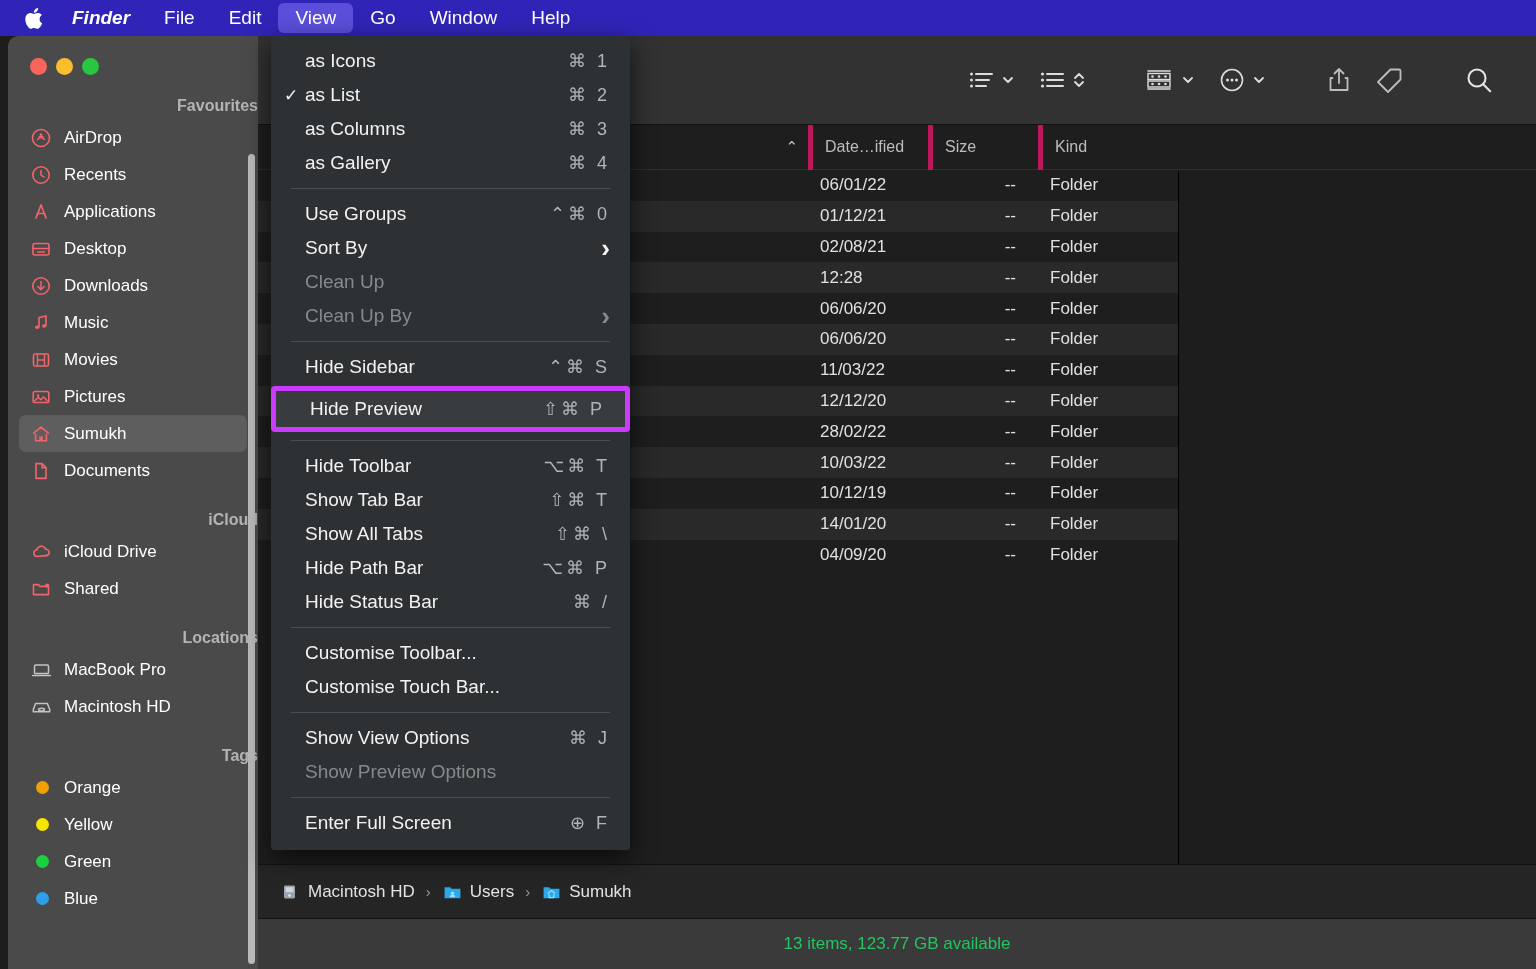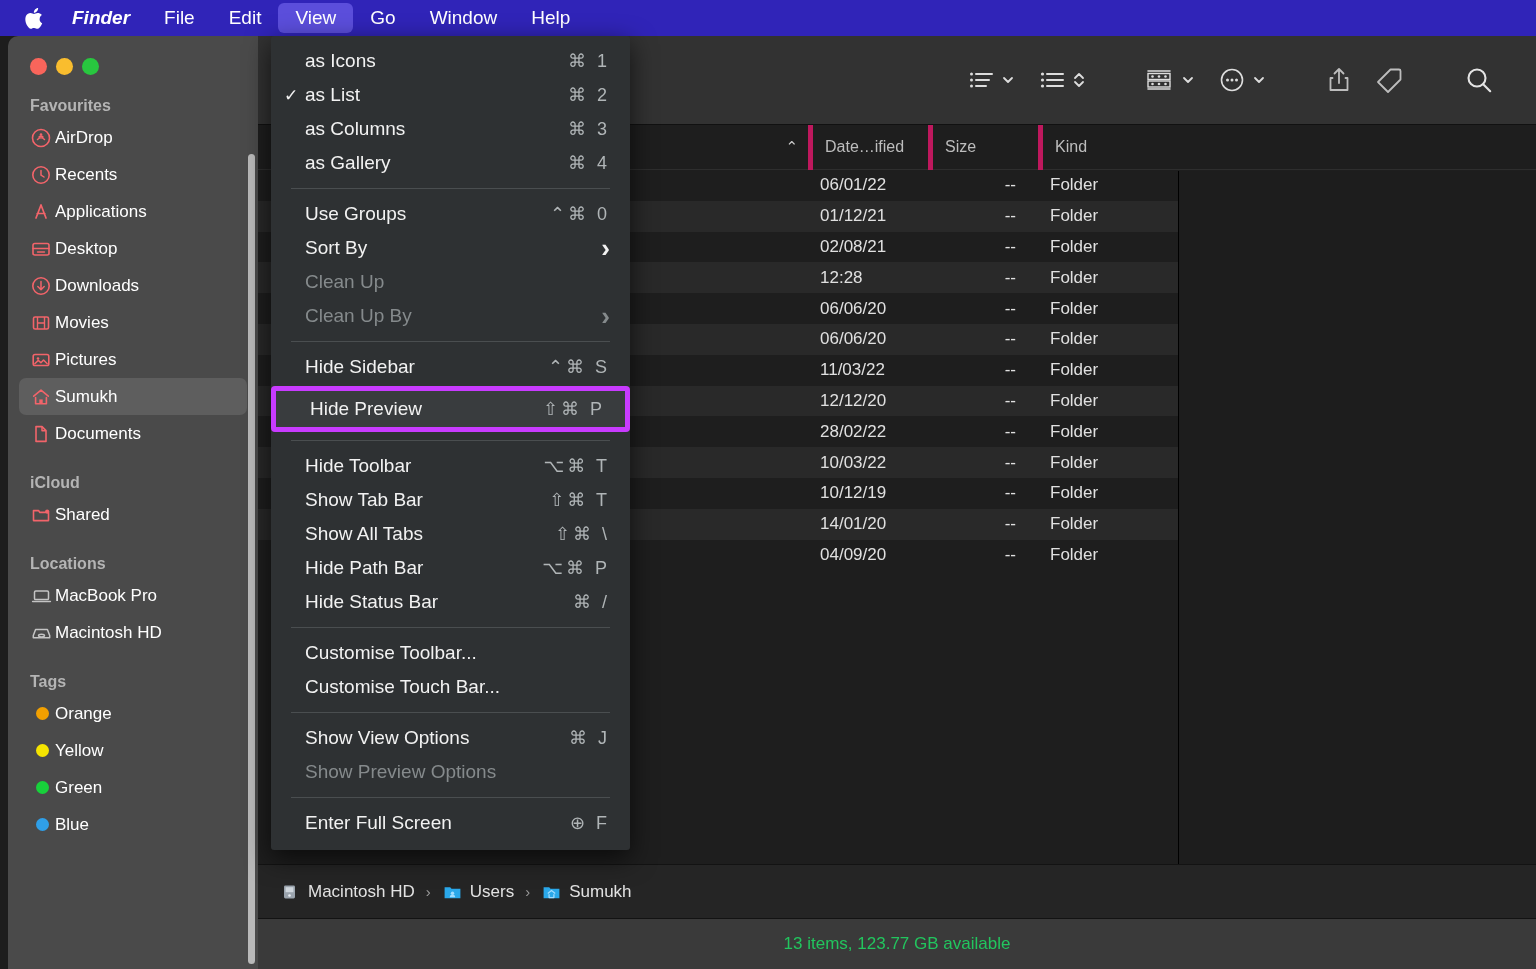--- a/index.html
+++ b/index.html
@@ -37,35 +37,36 @@
     background: #1e1e1e;
     border-radius: 10px 0 0 0;
     overflow: hidden;
   }
 
   
   .sidebar {
     position: absolute; top: 0; left: 0; width: 250px; height: 933px;
     background: #4a4a4a;
     overflow: hidden;
+    text-align: right;
   }
   .traffic {
     display: flex; gap: 9px; padding: 22px 0 0 22px;
   }
   .light { width: 17px; height: 17px; border-radius: 50%; }
   .light.red { background: #f9655b; }
   .light.yellow { background: #f9bd2e; }
   .light.green { background: #28c73f; }
 
   .sb-section {
     color: #b4b4b4; font-size: 16px; font-weight: bold;
     padding: 0 0 4px 22px; margin-top: 22px;
   }
   .sb-item {
-    display: flex; align-items: center; gap: 3px;
+    display: flex; align-items: center; gap: 12px;
     height: 37px; margin: 0 11px; padding-left: 11px;
     border-radius: 7px; color: #ffffff; font-size: 17px;
   }
   .sb-item.selected { background: #5e5e5e; }
   .sb-ico { width: 22px; height: 22px; flex: 0 0 22px; display:flex; align-items:center; justify-content:center; }
   .dot { width: 13px; height: 13px; border-radius: 50%; margin-left: 3px; }
 
   .sb-scroll {
     position: absolute; top: 118px; left: 240px;
     width: 7px; height: 810px; border-radius: 4px;
@@ -238,20 +239,30 @@
             <svg width="20" height="20" viewBox="0 0 20 20">
               <circle cx="10" cy="10" r="8.2" fill="none" stroke="#f2646a" stroke-width="1.6"></circle>
               <path d="M10 5.5v8M6.8 10.5L10 13.7l3.2-3.2" fill="none" stroke="#f2646a" stroke-width="1.5" stroke-linecap="round" stroke-linejoin="round"></path>
             </svg>
           </span>
         <span>Downloads</span>
       </div>
       <div class="sb-item">
         <span class="sb-ico">
             <svg width="20" height="20" viewBox="0 0 20 20">
+              <path d="M8 14V4.5l7-1.5V13" fill="none" stroke="#f2646a" stroke-width="1.6" stroke-linejoin="round"></path>
+              <ellipse cx="6.2" cy="14.3" rx="2.2" ry="1.8" fill="#f2646a"></ellipse>
+              <ellipse cx="13.2" cy="13" rx="2.2" ry="1.8" fill="#f2646a"></ellipse>
+            </svg>
+          </span>
+        <span>Music</span>
+      </div>
+      <div class="sb-item">
+        <span class="sb-ico">
+            <svg width="20" height="20" viewBox="0 0 20 20">
               <rect x="2.5" y="4" width="15" height="12" rx="1.6" fill="none" stroke="#f2646a" stroke-width="1.6"></rect>
               <path d="M6.5 4v12M13.5 4v12M6.5 10h7" stroke="#f2646a" stroke-width="1.4"></path>
             </svg>
           </span>
         <span>Movies</span>
       </div>
       <div class="sb-item">
         <span class="sb-ico">
             <svg width="20" height="20" viewBox="0 0 20 20">
               <rect x="2.2" y="4.5" width="15.6" height="11" rx="1.8" fill="none" stroke="#f2646a" stroke-width="1.6"></rect>
@@ -274,20 +285,28 @@
         <span class="sb-ico">
             <svg width="20" height="20" viewBox="0 0 20 20">
               <path d="M5 2.6h6l4 4v10.8H5z" fill="none" stroke="#f2646a" stroke-width="1.6" stroke-linejoin="round"></path>
               <path d="M11 2.6v4.2h4" fill="none" stroke="#f2646a" stroke-width="1.5" stroke-linejoin="round"></path>
             </svg>
           </span>
         <span>Documents</span>
       </div>
 
       <div class="sb-section">iCloud</div>
+      <div class="sb-item">
+        <span class="sb-ico">
+            <svg width="21" height="20" viewBox="0 0 21 20">
+              <path d="M5.5 14.5A3.4 3.4 0 015.9 7.8a4.6 4.6 0 018.8-.6 3.2 3.2 0 01.4 6.4z" fill="none" stroke="#f2646a" stroke-width="1.6" stroke-linejoin="round"></path>
+            </svg>
+          </span>
+        <span>iCloud Drive</span>
+      </div>
       <div class="sb-item">
         <span class="sb-ico">
             <svg width="21" height="20" viewBox="0 0 21 20">
               <path d="M2.5 5.6h5l1.4 1.8h8.6v8.2H2.5z" fill="none" stroke="#f2646a" stroke-width="1.6" stroke-linejoin="round"></path>
               <circle cx="16.2" cy="6.6" r="2.1" fill="#f2646a"></circle>
             </svg>
           </span>
         <span>Shared</span>
       </div>
 

